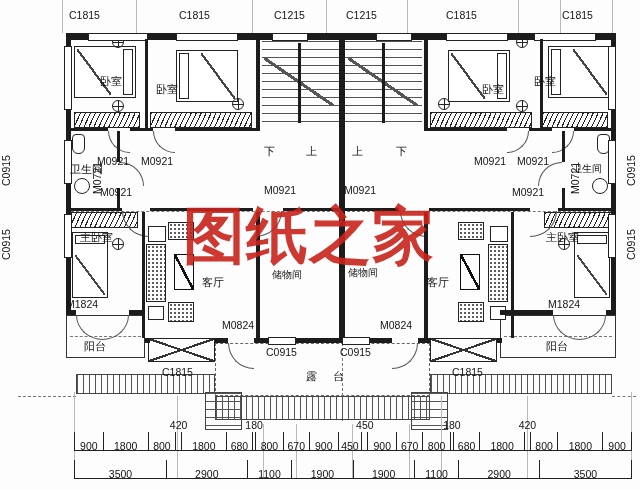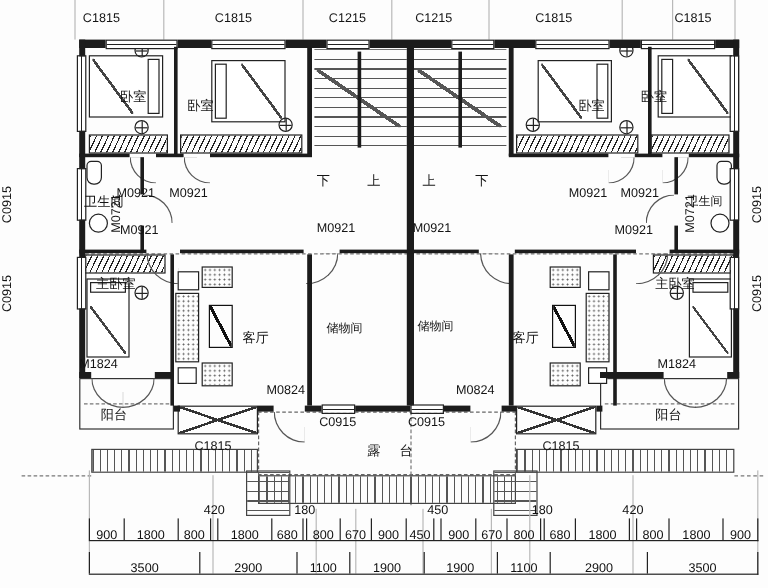--- a/index.html
+++ b/index.html
@@ -283,20 +283,21 @@
   <div class="lbl code vtext" style="left:570px;top:150px;height:44px;">M0721</div>
   <div class="lbl code" style="left:66px;top:299px;">M1824</div>
   <div class="lbl code" style="left:548px;top:299px;">M1824</div>
   <div class="lbl code" style="left:222px;top:320px;">M0824</div>
   <div class="lbl code" style="left:380px;top:320px;">M0824</div>
   <div class="lbl code" style="left:266px;top:347px;">C0915</div>
   <div class="lbl code" style="left:340px;top:347px;">C0915</div>
   <div class="lbl code" style="left:162px;top:367px;">C1815</div>
   <div class="lbl code" style="left:452px;top:367px;">C1815</div>
 
+  <div class="wm">图纸之家</div>
 
   <div class="gl" style="left:74px;top:392px;height:86px;"></div>
   <div class="gl" style="left:177px;top:396px;height:82px;"></div>
   <div class="gl" style="left:263px;top:424px;height:54px;"></div>
   <div class="gl" style="left:296px;top:424px;height:54px;"></div>
   <div class="gl" style="left:352px;top:424px;height:54px;"></div>
   <div class="gl" style="left:409px;top:424px;height:54px;"></div>
   <div class="gl" style="left:441px;top:396px;height:82px;"></div>
   <div class="gl" style="left:527px;top:396px;height:82px;"></div>
   <div class="gl" style="left:631px;top:392px;height:86px;"></div>

